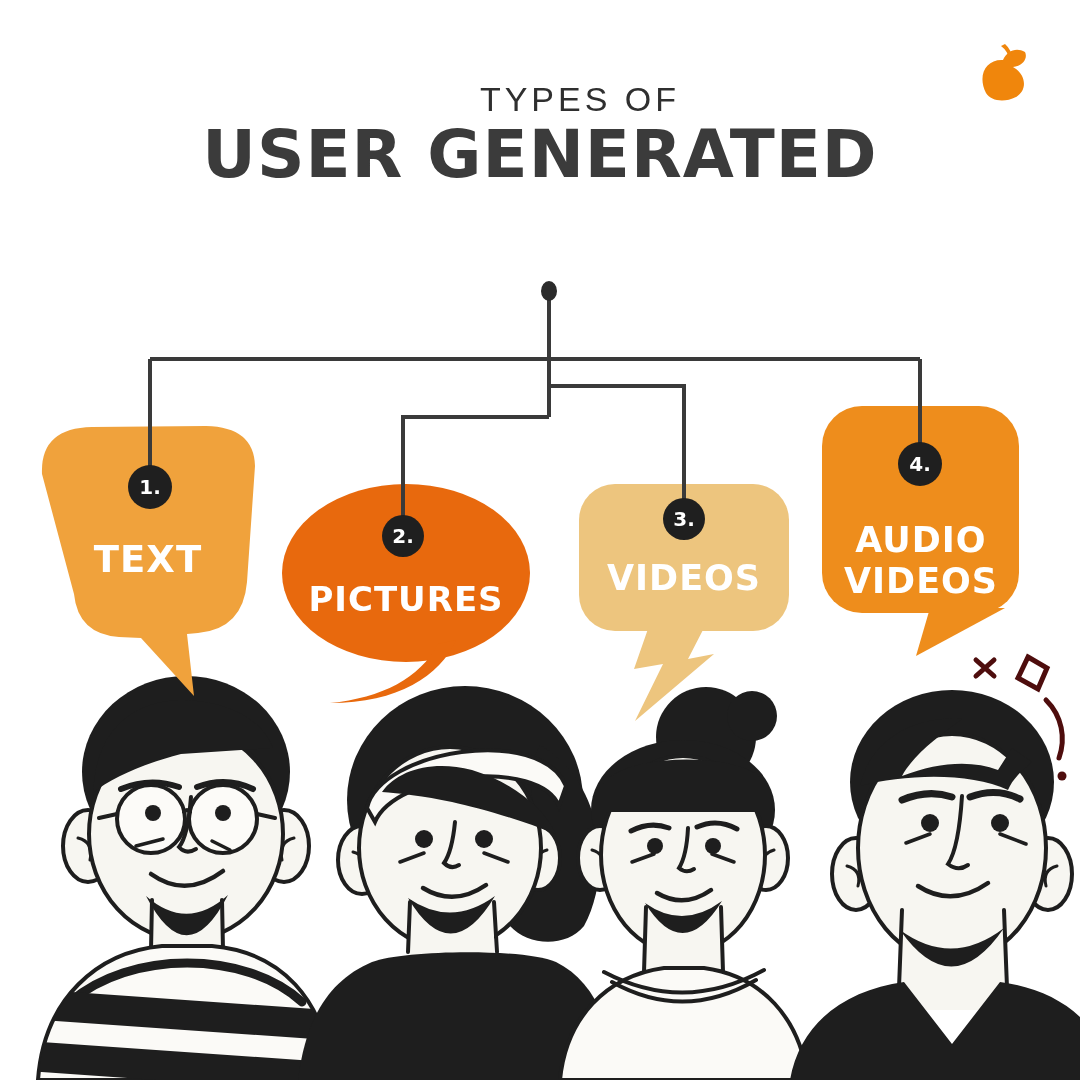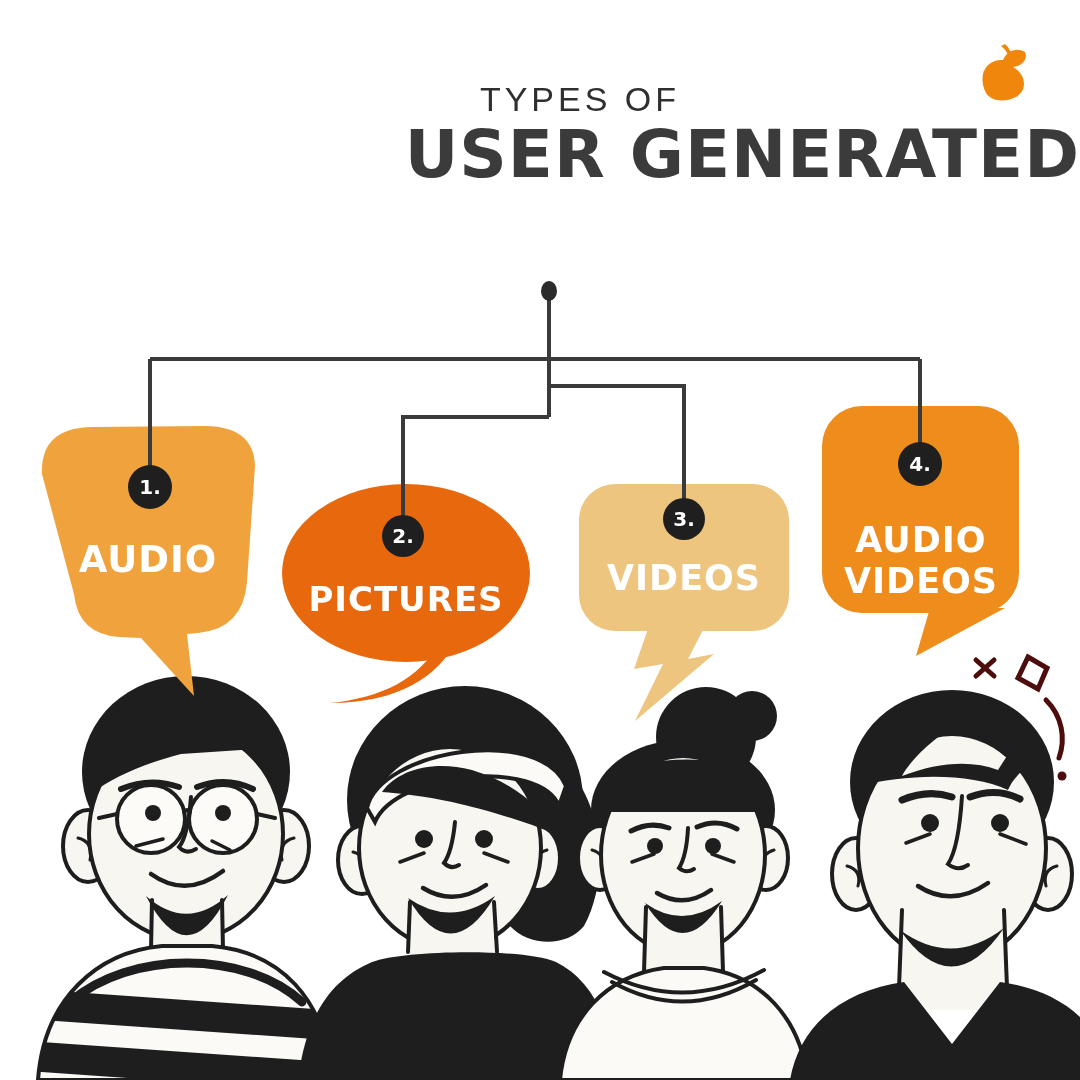--- a/index.html
+++ b/index.html
@@ -1,21 +1,21 @@
 <!DOCTYPE html>
 <html><head>
 <meta charset="utf-8">
 <style>
   html,body{margin:0;padding:0;}
   .canvas{position:relative;width:1080px;height:1080px;background:#ffffff;overflow:hidden;
           font-family:"Liberation Sans",sans-serif;}
   .abs{position:absolute;}
   .eyebrow{left:0;top:80px;width:1080px;text-align:center;font-size:34px;font-weight:400;
            letter-spacing:4px;color:#2f2f2f;margin-left:40px;}
-  .title{left:0;top:120px;width:1080px;text-align:right;color:#3b3b3b;
+  .title{left:0;top:120px;width:1080px;text-align:center;color:#3b3b3b;
          font-family:"DejaVu Sans",sans-serif;font-weight:bold;font-size:66px;line-height:70px;
          letter-spacing:1px;}
   svg.layer{position:absolute;left:0;top:0;}
   .bubble-label{position:absolute;transform:translate(-50%,-50%);color:#ffffff;
                 font-family:"DejaVu Sans",sans-serif;font-weight:bold;text-align:center;
                 letter-spacing:1px;line-height:1.16;}
   .lbl-1{left:148px;top:560px;font-size:37px;}
   .lbl-2{left:406px;top:600px;font-size:34px;}
   .lbl-3{left:684px;top:578px;font-size:35px;}
   .lbl-4{left:921px;top:561px;font-size:35px;width:180px;}
@@ -196,18 +196,18 @@
       <text x="150" y="494" fill="#ffffff">1.</text>
       <circle cx="403" cy="536" r="21" fill="#1f1f1f"></circle>
       <text x="403" y="543" fill="#ffffff">2.</text>
       <circle cx="684" cy="519" r="21" fill="#1f1f1f"></circle>
       <text x="684" y="526" fill="#ffffff">3.</text>
       <circle cx="920" cy="464" r="22" fill="#1f1f1f"></circle>
       <text x="920" y="471" fill="#ffffff">4.</text>
     </g>
   </svg>
 
-  <div class="bubble-label lbl-1">AUDIO</div>
+  <div class="bubble-label lbl-1">TEXT</div>
   <div class="bubble-label lbl-2">PICTURES</div>
   <div class="bubble-label lbl-3">VIDEOS</div>
   <div class="bubble-label lbl-4">AUDIO VIDEOS</div>
 
 </div>
 
 </body></html>

